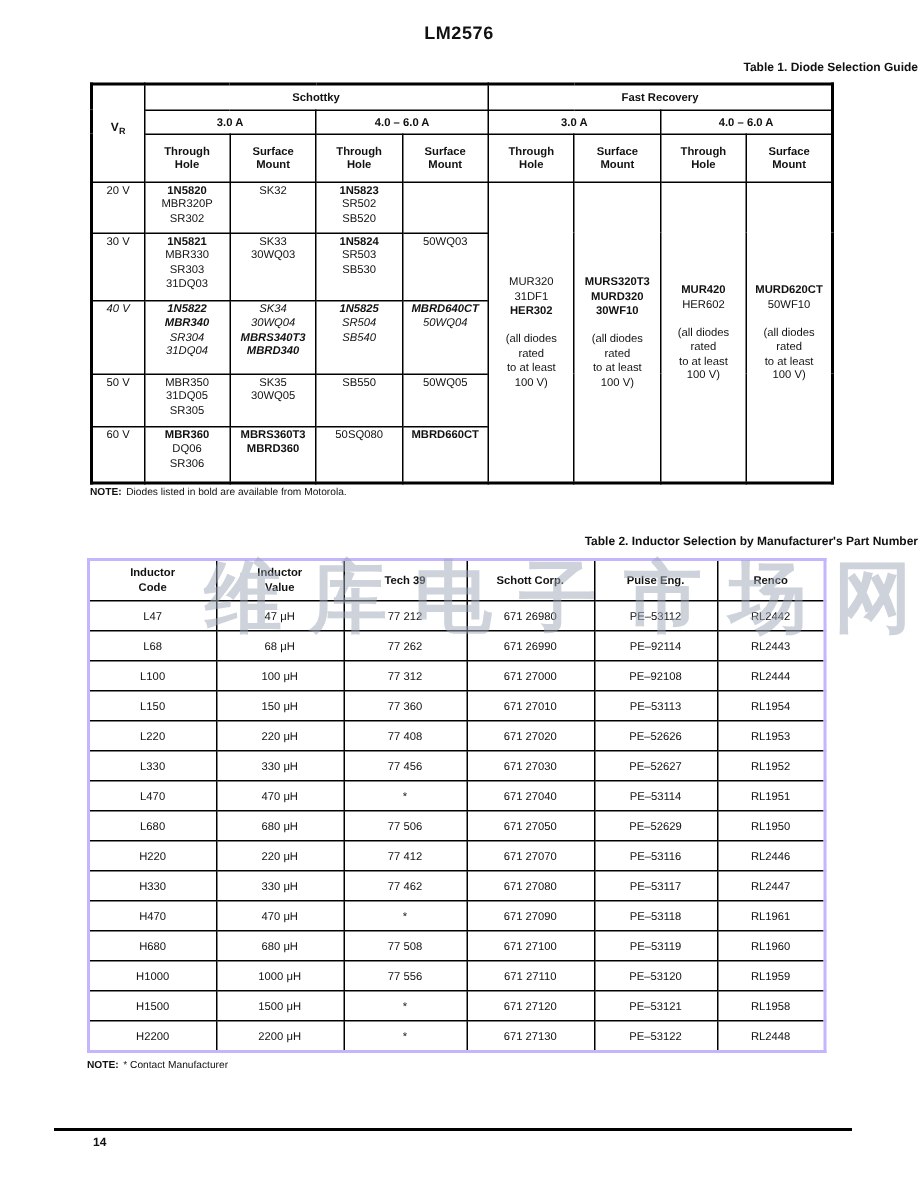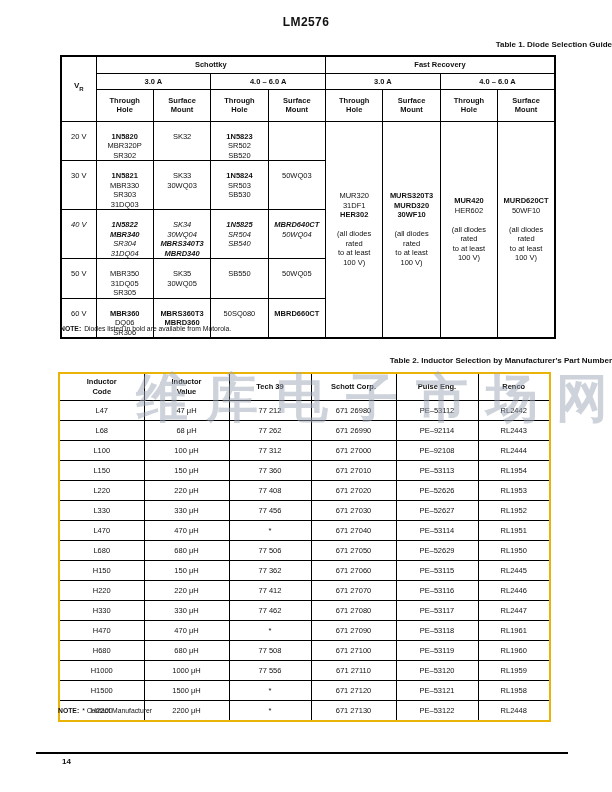--- a/index.html
+++ b/index.html
@@ -5,27 +5,27 @@
   html,body{margin:0;padding:0;background:#e8e8e8;}
   .page{position:relative;width:612px;height:792px;background:#ffffff;
         font-family:"Liberation Sans",sans-serif;color:#111;overflow:hidden;margin:0 auto;}
   .doc-title{position:absolute;top:15px;left:0;width:100%;text-align:center;
              font-size:12px;font-weight:bold;letter-spacing:.4px;}
   .caption{position:absolute;left:0;width:100%;text-align:right;font-size:8px;font-weight:bold;}
   .cap1{top:40px;}
   .cap2{top:356px;}
   table{border-collapse:collapse;table-layout:fixed;position:absolute;}
   #table1{top:55px;left:60px;width:496px;border:2px solid #000;}
-  #table2{top:372px;left:58px;width:491px;border:2px solid #eab308;}
+  #table2{top:372px;left:58px;width:491px;border:2px solid #c4b5fd;}
   th,td{border:1px solid #000;font-size:7.5px;padding:0;text-align:center;color:#111;}
   #table1 th{font-weight:bold;white-space:pre-line;line-height:9px;vertical-align:middle;}
   #table1 tr.hr1{height:17px;} #table1 tr.hr2{height:16px;} #table1 tr.hr3{height:32px;}
   .vrcell{vertical-align:bottom;font-size:8px;padding-bottom:3px;}
   .vrcell sub{font-size:6px;}
-  #table1 td{vertical-align:top;padding-top:10px;line-height:9.5px;}
+  #table1 td{vertical-align:top;padding-top:0;line-height:9.5px;}
   #table1 td.frcell{vertical-align:middle;padding-top:0;}
   .ln{min-height:9.5px;}
   .ln.b{font-weight:bold;}
   .ln.gap{height:9px;}
   #table1 tr.br0{height:34px;} #table1 tr.br1{height:45px;} #table1 tr.br2{height:49px;font-style:italic;}
   #table1 tr.br3{height:35px;} #table1 tr.br4{height:38px;}
   #table2 th{font-weight:bold;white-space:pre-line;height:26px;line-height:10px;vertical-align:middle;}
   #table2 td{height:19px;vertical-align:middle;}
   .note{position:absolute;font-size:6.8px;color:#111;}
   .note b{font-weight:bold;margin-right:3px;}
@@ -312,28 +312,20 @@
         </tr>
         <tr>
           <td>L680</td>
           <td>680 μH</td>
           <td>77 506</td>
           <td>671 27050</td>
           <td>PE–52629</td>
           <td>RL1950</td>
         </tr>
         <tr>
-          <td>H150</td>
-          <td>150 μH</td>
-          <td>77 362</td>
-          <td>671 27060</td>
-          <td>PE–53115</td>
-          <td>RL2445</td>
-        </tr>
-        <tr>
           <td>H220</td>
           <td>220 μH</td>
           <td>77 412</td>
           <td>671 27070</td>
           <td>PE–53116</td>
           <td>RL2446</td>
         </tr>
         <tr>
           <td>H330</td>
           <td>330 μH</td>

